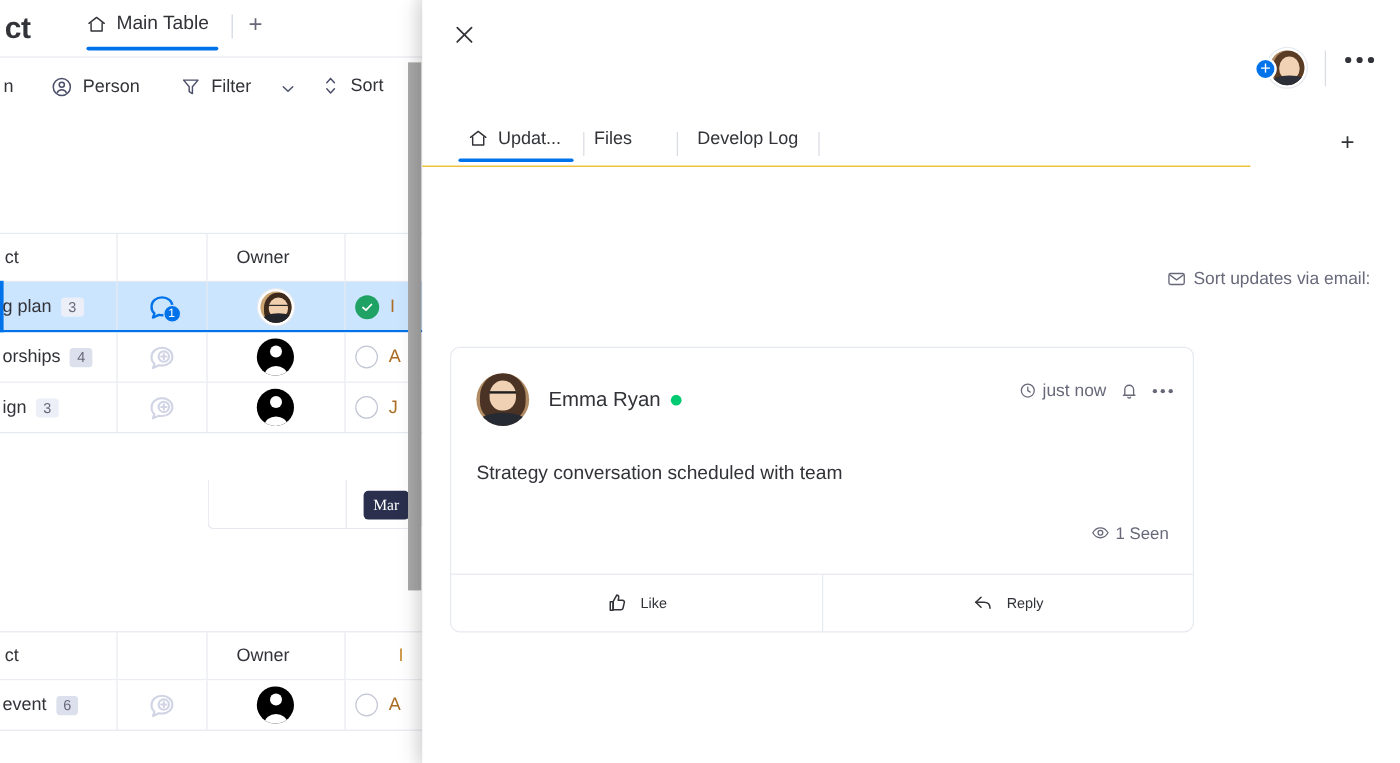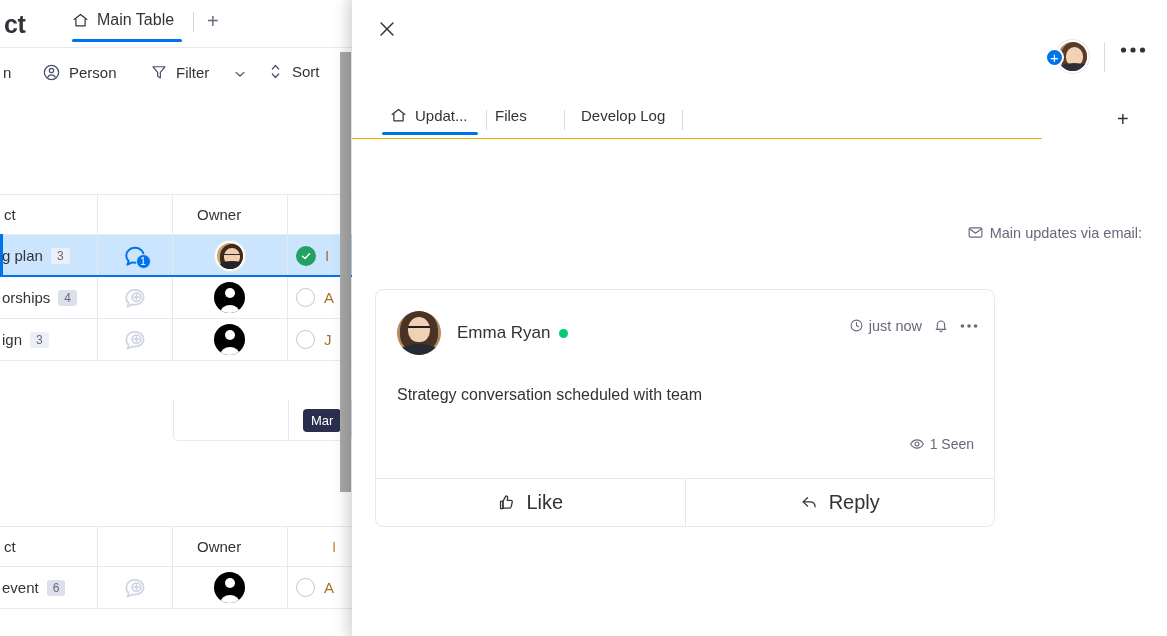--- a/index.html
+++ b/index.html
@@ -187,20 +187,21 @@
     background: #fff;
   }
   .blockbox .vsep {
     position: absolute; left: 114px; top: 0; bottom: 0; width: 1px; background: #e6e9ef;
   }
   .date-pill {
     position: absolute; left: 129px; top: 9px;
     background: #292f4c; color: #fff;
     font-size: 13px; border-radius: 4px; padding: 4px 8px;
     white-space: nowrap;
+    font-family: Liberation Serif, serif;
   }
 
   
   .board-scrollbar {
     position: absolute; left: 340px; top: 52px;
     width: 11px; height: 440px;
     background: #a9a9a9; border-radius: 0;
   }
   .board-shadow {
     position: absolute; left: 340px; top: 0; width: 12px; height: 636px;
@@ -360,21 +361,21 @@
     position: absolute; right: 20px; top: 146px;
     display: flex; align-items: center; gap: 5px;
     font-size: 14px; color: #676879;
   }
   .upd-actions {
     position: absolute; left: 0; right: 0; bottom: 0; height: 48px;
     border-top: 1px solid #e6e9ef; display: flex;
   }
   .act {
     flex: 1; display: flex; align-items: center; justify-content: center; gap: 10px;
-    font-size: 20px; color: #323338; cursor: pointer;
+    font-size: 12px; color: #323338; cursor: pointer;
   }
   .act + .act { border-left: 1px solid #e6e9ef; }
 
   svg { display: block; }
 </style>
 </head>
 <body>
 
 <div id="root">
 
@@ -634,21 +635,21 @@
     </div>
 
 
     <div class="via-email">
       <span>
         <svg width="17" height="17" viewBox="0 0 24 24" fill="none" stroke="#676879" stroke-width="1.6" stroke-linejoin="round">
             <rect x="3" y="5.5" width="18" height="13" rx="2"></rect>
             <path d="M3.8 7 12 13 20.2 7"></path>
           </svg>
       </span>
-      <span>Main updates via email:</span>
+      <span>Sort updates via email:</span>
     </div>
 
     <div class="upd-card" style="left:23px;">
       <div class="upd-card-inner">
 
         <div class="upd-author">
           <div class="author-av">
             <div class="hair"></div>
               <div class="face"></div>
               <div class="glasses"></div>

